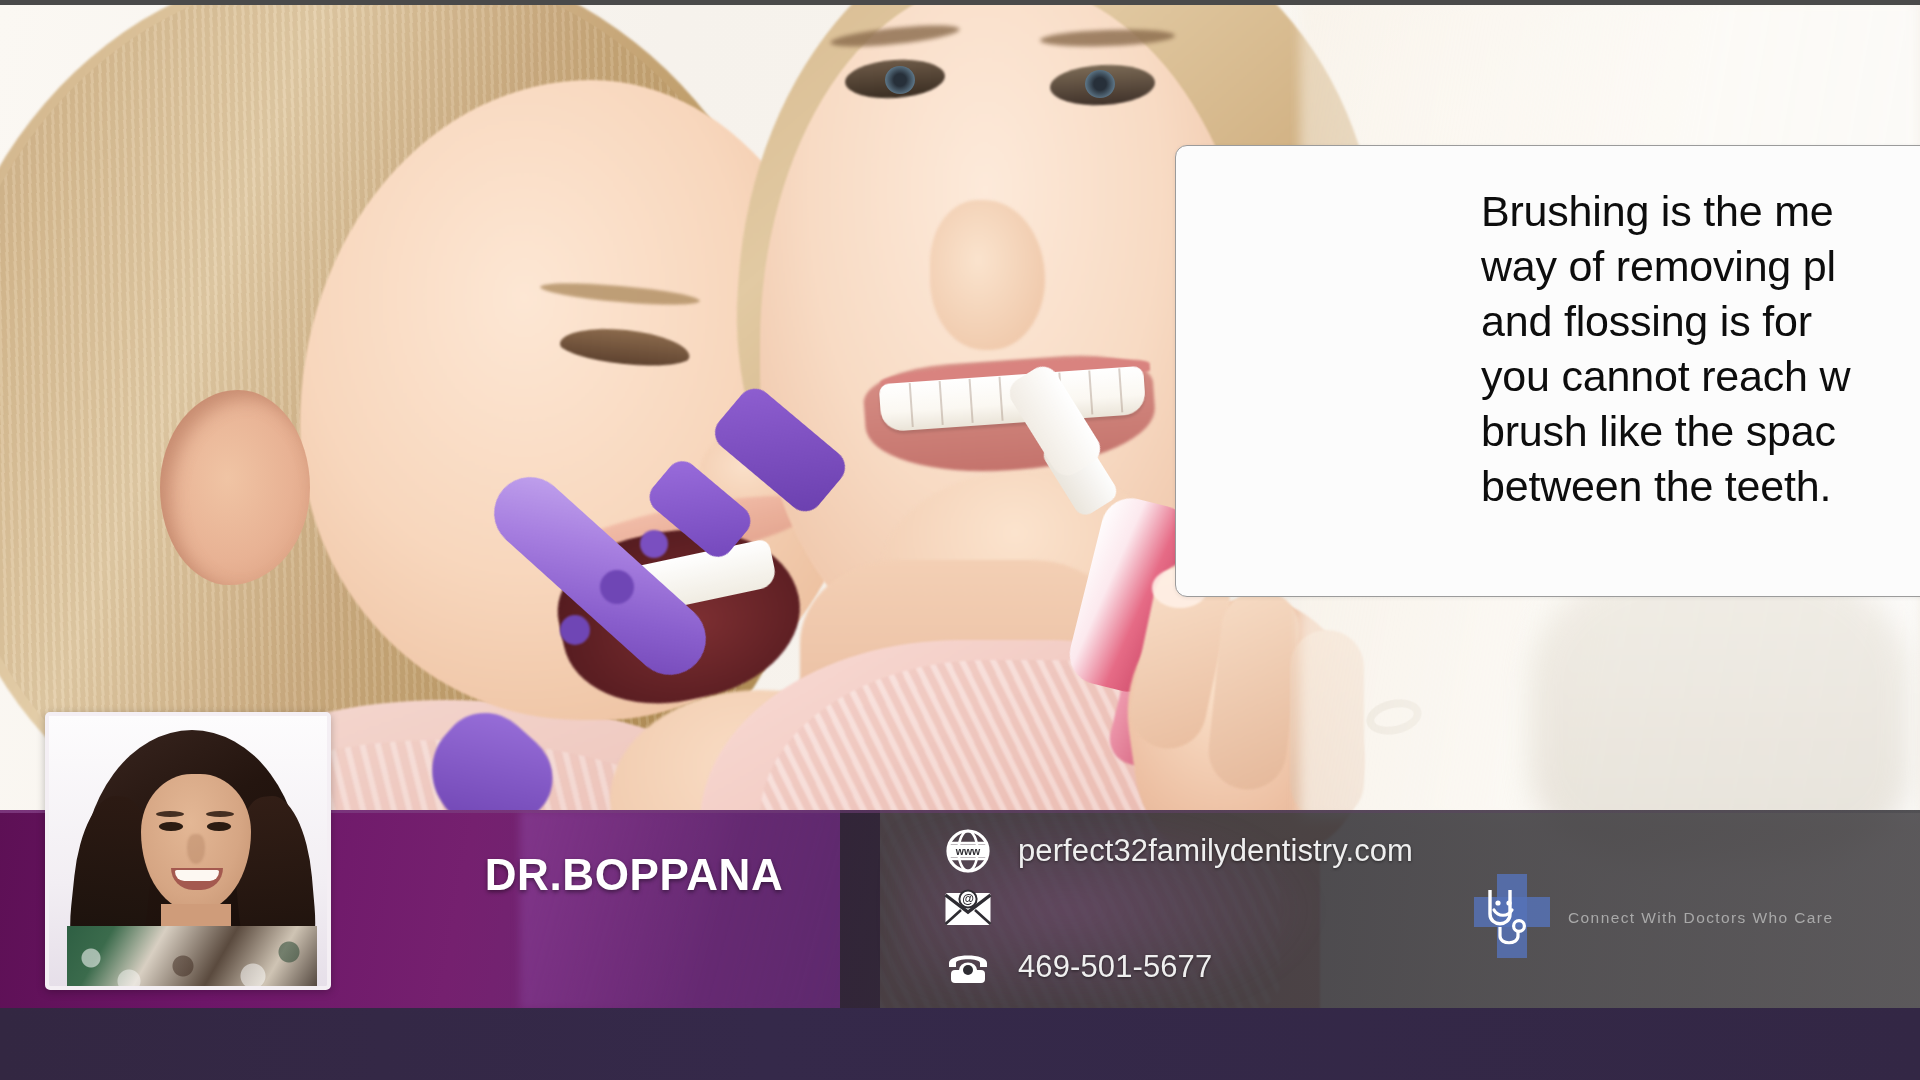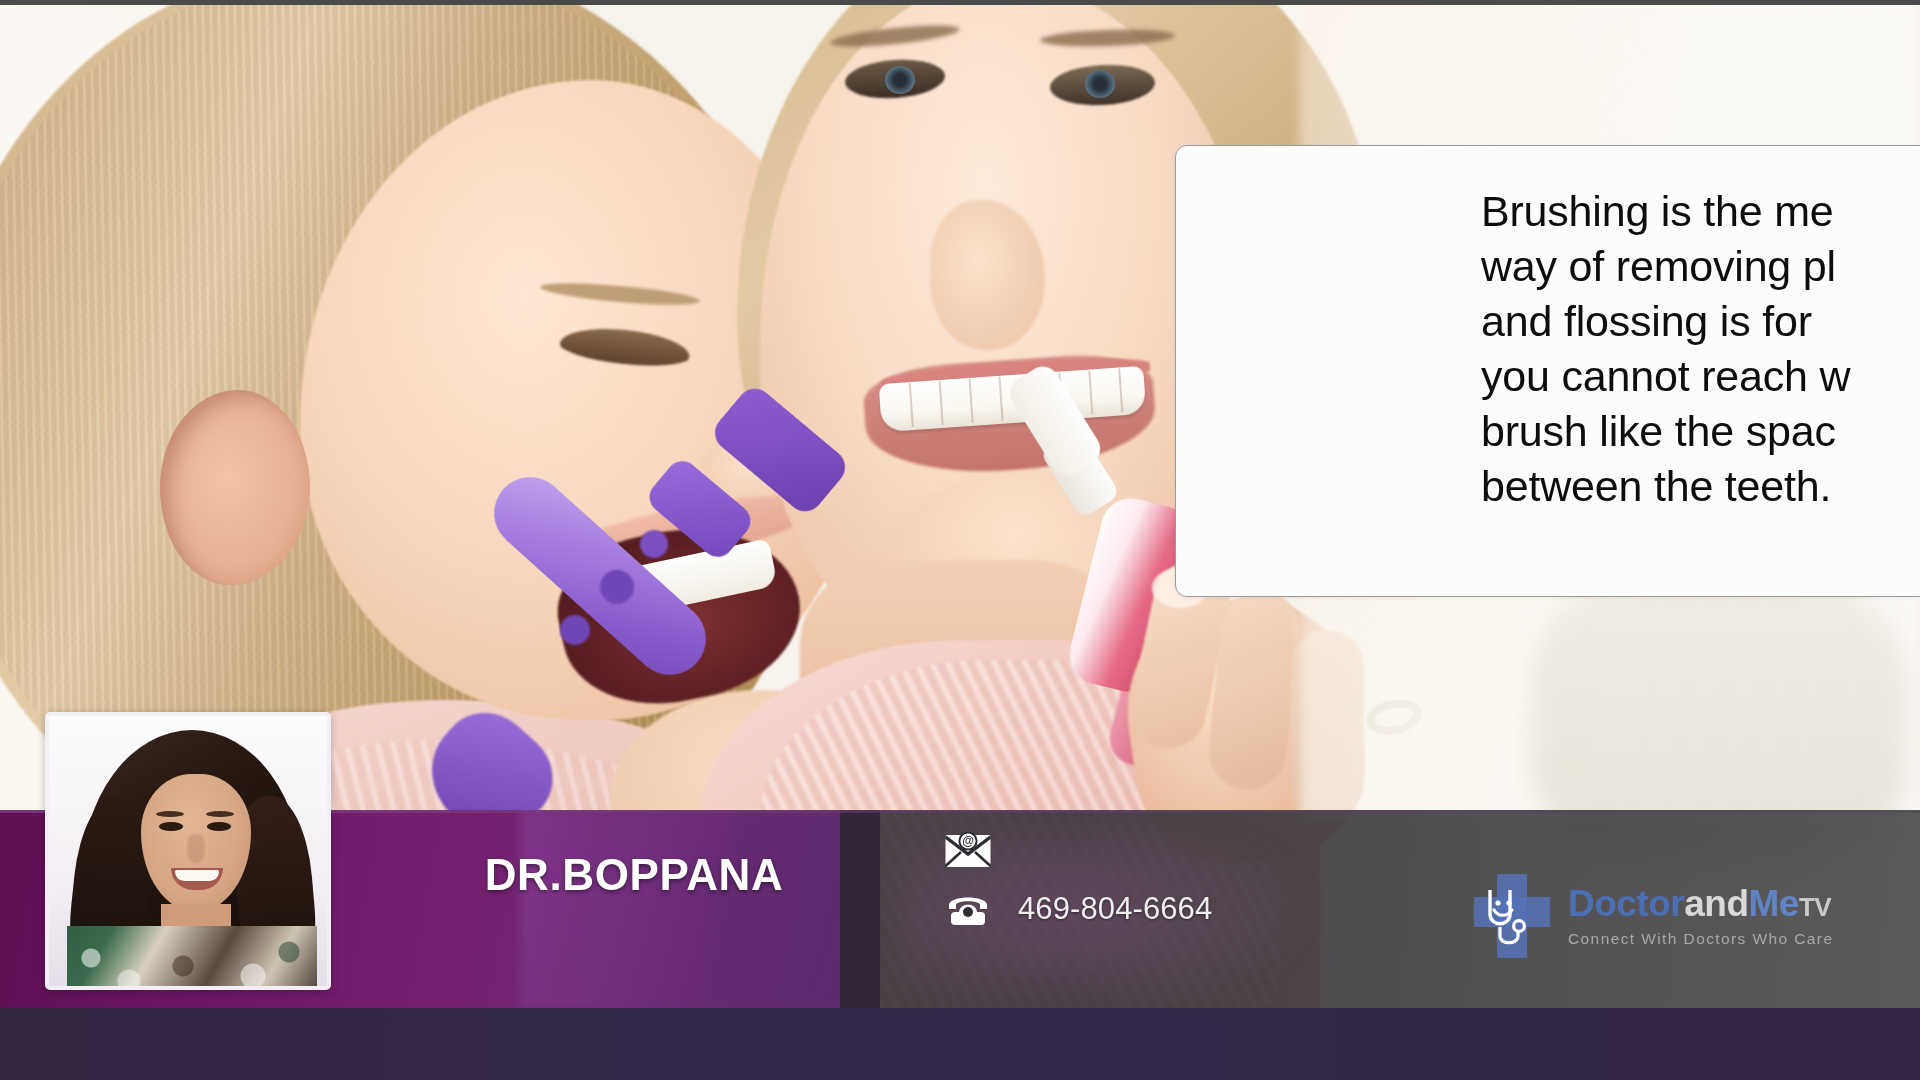--- a/index.html
+++ b/index.html
@@ -398,20 +398,32 @@
     </div>
     <div class="doc-neck"></div>
     <div class="doc-blouse"></div>
     <div class="doc-blouse-pat"></div>
   </div>
 
   <div class="doc-name">DR.BOPPANA</div>
 
   <div class="contacts">
 
+    <div class="c-row">
+      <span class="c-icon">
+        <svg width="46" height="46" viewBox="0 0 46 46">
+          <circle cx="23" cy="23" r="20" fill="none" stroke="#ffffff" stroke-width="3.2"></circle>
+          <ellipse cx="23" cy="23" rx="9.5" ry="20" fill="none" stroke="#ffffff" stroke-width="2.6"></ellipse>
+          <path d="M3.5 15 H42.5 M3.5 31 H42.5" stroke="#ffffff" stroke-width="2.6" fill="none"></path>
+          <rect x="4" y="16.5" width="38" height="13" fill="#ffffff"></rect>
+          <text x="23" y="27.4" font-family="'Liberation Sans',sans-serif" font-size="10.5" font-weight="bold" fill="#2e2c32" text-anchor="middle">www</text>
+        </svg>
+      </span>
+      <span class="c-text">perfect32familydentistry.com</span>
+    </div>
 
     <div class="c-row">
       <span class="c-icon">
         <svg width="48" height="40" viewBox="0 0 48 40">
           <rect x="1.5" y="4" width="45" height="32" rx="2" fill="#ffffff"></rect>
           <path d="M1.5 6 L24 23 L46.5 6" fill="none" stroke="#2e2c32" stroke-width="3.4"></path>
           <path d="M1.5 35 L17 21 M46.5 35 L31 21" fill="none" stroke="#2e2c32" stroke-width="2.6"></path>
           <circle cx="24" cy="10" r="8.6" fill="#ffffff" stroke="#2e2c32" stroke-width="2"></circle>
           <text x="24" y="14.4" font-family="'Liberation Sans',sans-serif" font-size="12" font-weight="bold" fill="#2e2c32" text-anchor="middle">@</text>
         </svg>
@@ -420,41 +432,38 @@
 
     <div class="c-row">
       <span class="c-icon">
         <svg width="50" height="40" viewBox="0 0 50 40">
           <path d="M6 16 C6 6 44 6 44 16 L44 20 L37 20 L37 16 C37 11 13 11 13 16 L13 20 L6 20 Z" fill="#ffffff"></path>
           <rect x="8" y="23" width="34" height="13" rx="4" fill="#ffffff"></rect>
           <ellipse cx="25" cy="23" rx="9" ry="7.5" fill="#ffffff"></ellipse>
           <circle cx="25" cy="23" r="5" fill="#2e2c32"></circle>
         </svg>
       </span>
-      <span class="c-text">469-804-6664</span>
+      <span class="c-text">469-501-5677</span>
     </div>
   </div>
 
   <div class="logo">
     <span class="logo-mark">
       <span class="logo-cross-v"></span>
       <span class="logo-cross-h"></span>
       <svg width="92" height="92" viewBox="0 0 92 92" style="position:absolute;left:0;top:0;">
         <path d="M24 20 L24 44 C24 57 44 57 44 44 L44 20" fill="none" stroke="#ffffff" stroke-width="3.4"></path>
         <circle cx="32" cy="33" r="2.6" fill="#ffffff"></circle>
         <circle cx="43" cy="33" r="2.6" fill="#ffffff"></circle>
         <path d="M28 40 C32 47 42 47 46 40" fill="none" stroke="#ffffff" stroke-width="3.2" stroke-linecap="round"></path>
         <path d="M34 57 L34 66 C34 75 52 75 52 66 L52 60" fill="none" stroke="#ffffff" stroke-width="3.2"></path>
         <circle cx="53" cy="56" r="5.4" fill="none" stroke="#ffffff" stroke-width="3.2"></circle>
       </svg>
     </span>
     <span class="logo-words">
-      <span class="logo-line1">
-        <span class="w-doctor">Doctor</span><span class="w-and">and</span><span class="w-me">Me</span><span class="w-tv">TV</span>
-      </span>
       <span class="logo-tag" style="display:block;">Connect With Doctors Who Care</span>
     </span>
   </div>
 
   <div class="urlbar"></div>
   <div class="urlbar-text">To watch the entire podcast visit: https://www.doctorandme.tv/taking-care-of-your-teeth-and-selecting-the-right-dentist-for-you/</div>
 
 </div>
 
 </body></html>

